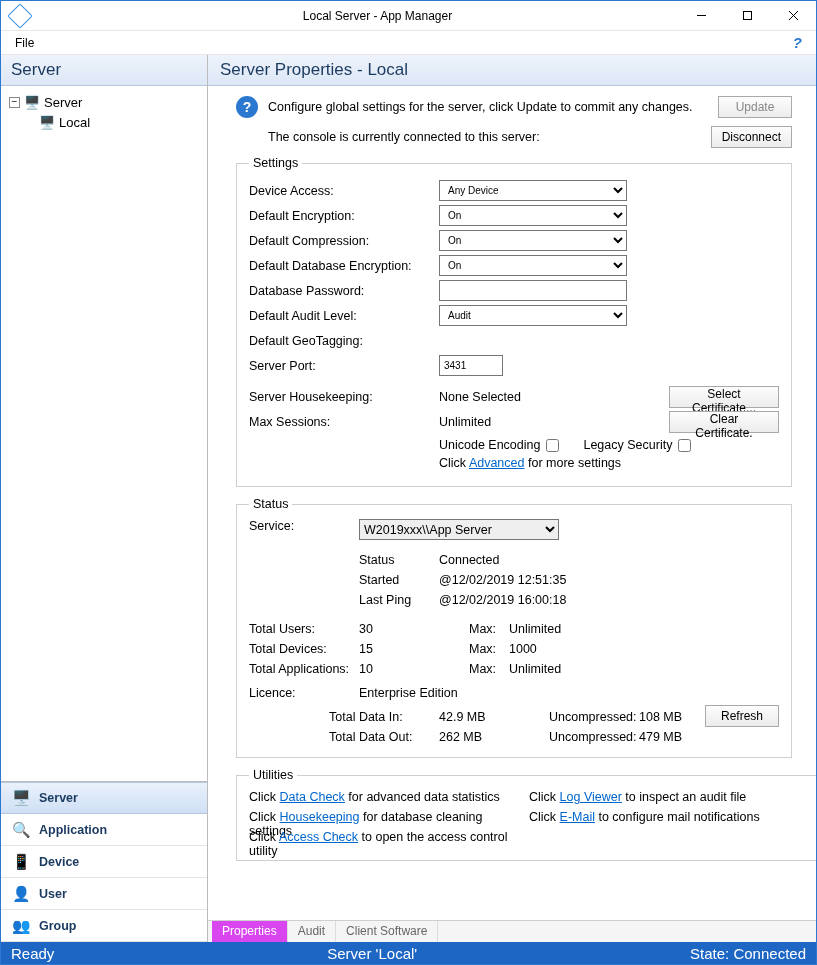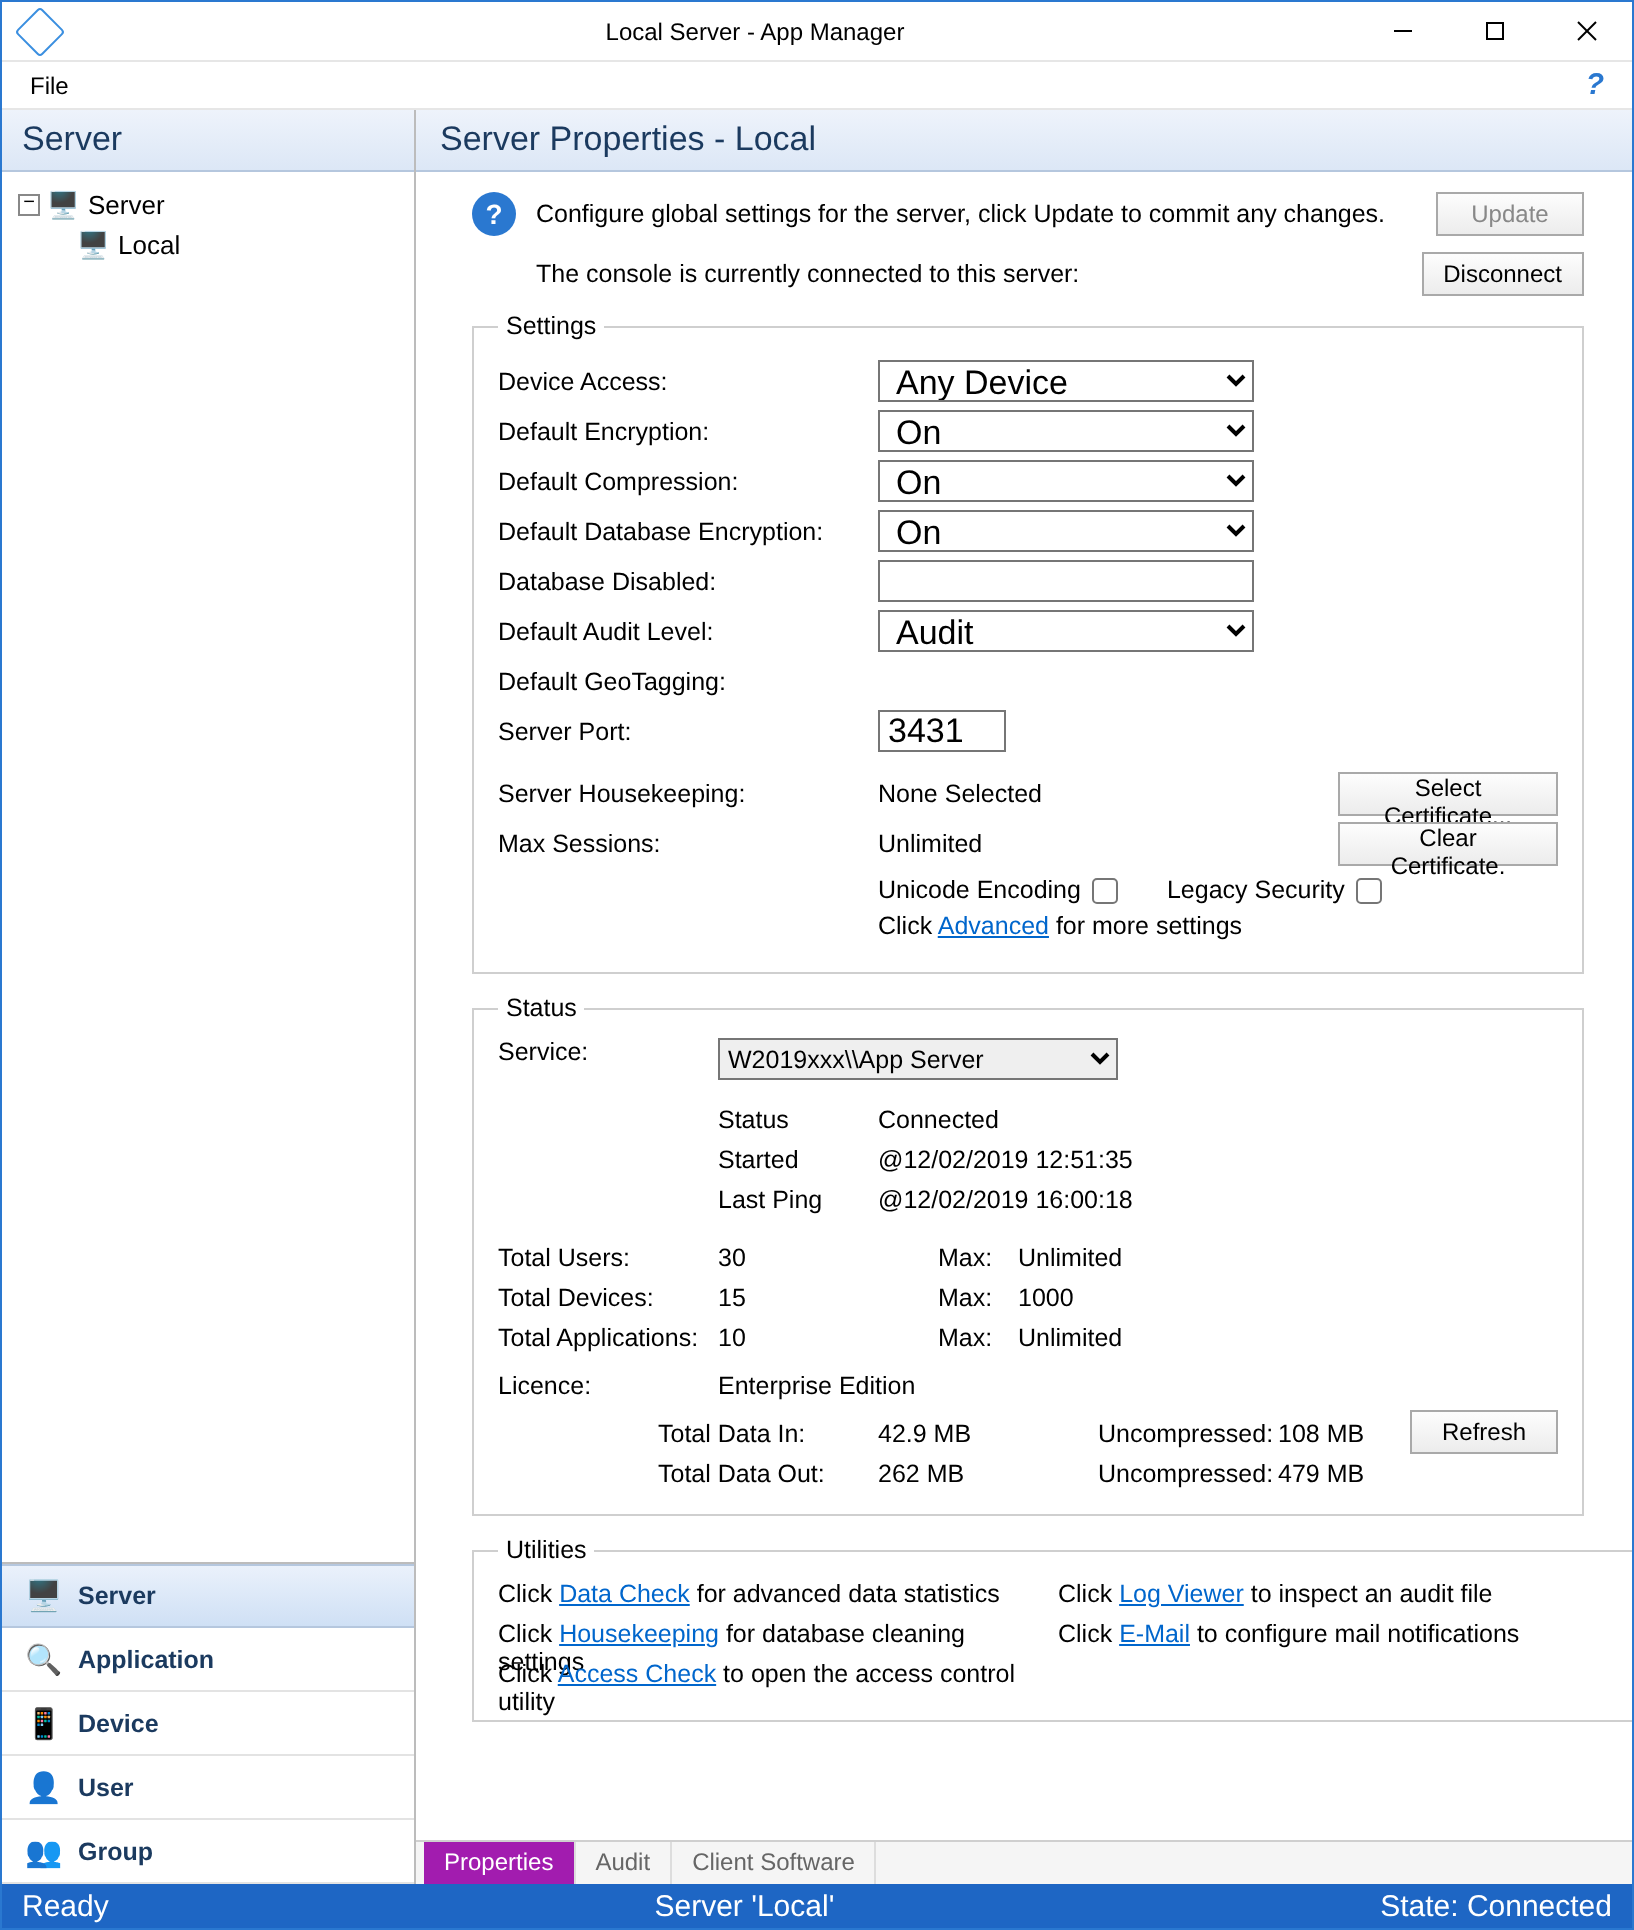--- a/index.html
+++ b/index.html
@@ -47,21 +47,21 @@
   .btn:disabled { color:#888; }
   .inforow2 { display:flex; align-items:center; margin:4px 0 6px 0; }
   .inforow2 .txt { flex:1; }
 
   fieldset.group { border:1px solid #cfcfcf; margin:2px 0 8px 0; padding:8px 12px 10px 12px; }
   fieldset.group > legend { font-size:12.5px; padding:0 4px; }
 
   .form-row { display:flex; align-items:center; height:25px; }
   .form-row .lbl  { width:190px; }
   .form-row .ctrl { width:188px; }
-  select.ctrl, input.ctrl { height:21px; border:1px solid #767676; background:#fff; font-size:17px; padding:0 4px; }
+  select.ctrl, input.ctrl { height:21px; border:1px solid #767676; background:#fff; font-size:10px; padding:0 4px; }
   input.ctrl.narrow { width:64px; }
 
   .pair-row { display:flex; align-items:center; height:25px; }
   .pair-row .lbl { width:190px; }
   .pair-row .val { flex:1; }
   .pair-row .btn-right { width:110px; margin-left:auto; }
 
   .chk-row { display:flex; align-items:center; height:22px; margin-left:190px; gap:6px; }
   .chk-row label { margin-right:18px; display:flex; align-items:center; gap:6px;}
   input[type=checkbox]{ width:13px; height:13px; margin:0;}
@@ -94,21 +94,21 @@
   .refresh-holder{ position:relative; }
   .refresh-btn{ position:absolute; right:0; top:-2px; }
 
   
   .util-line{ display:flex; height:20px;}
   .util-col{ width:280px; }
 
   
   .tabbar { height:22px; display:flex; align-items:stretch; padding-left:4px; border-top:1px solid #cfcfcf; background:#f5f5f5;}
   .tab { padding:3px 10px 0 10px; font-size:12px; color:#666; border-right:1px solid #ddd;}
-  .tab.active { background:#a21caf; color:#fff; }
+  .tab.active { background:#d946ef; color:#fff; }
 
   
   .statusbar { height:22px; background:#1e66c4; color:#fff; display:flex; align-items:center; font-size:15px; padding:0 10px; }
   .statusbar .sb-center{ flex:1; text-align:center; }
   .statusbar .sb-right{ }
 
 </style>
 </head>
 <body>
 
@@ -214,21 +214,21 @@
               <span class="lbl">Default Compression:</span>
             <select class="ctrl"><option>On</option></select>
             </div>
 
           <div class="form-row">
               <span class="lbl">Default Database Encryption:</span>
             <select class="ctrl"><option>On</option></select>
             </div>
 
           <div class="form-row">
-              <span class="lbl">Database Disabled:</span>
+              <span class="lbl">Database Password:</span>
             <input type="password" class="ctrl" value="" style="">
             </div>
 
           <div class="form-row">
               <span class="lbl">Default Audit Level:</span>
             <select class="ctrl"><option>Audit</option></select>
             </div>
 
           <div class="form-row">
               <span class="lbl">Default GeoTagging:</span>

